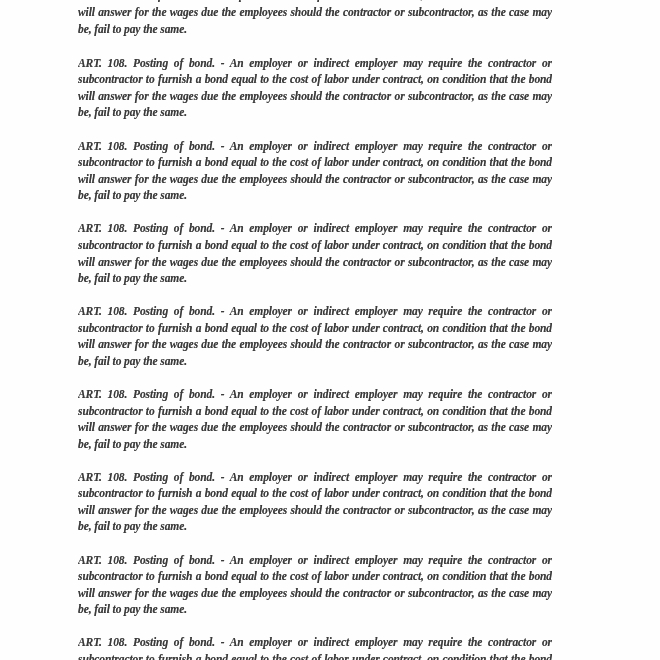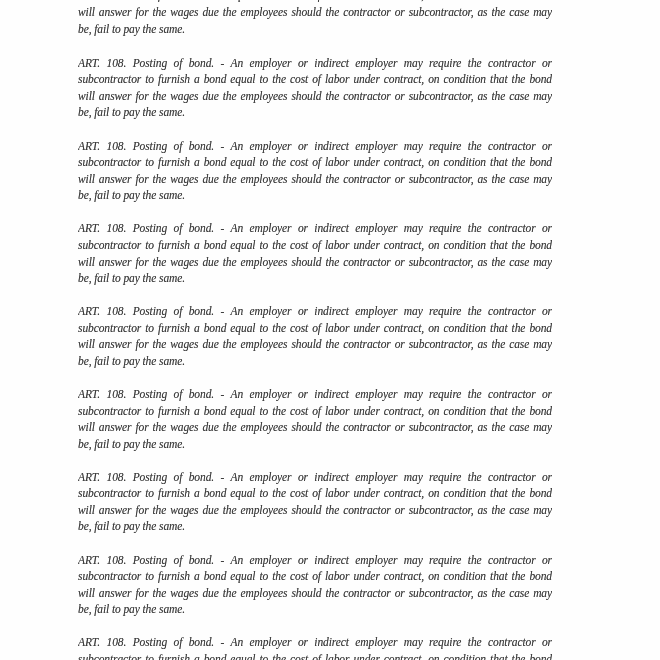--- a/index.html
+++ b/index.html
@@ -37,20 +37,21 @@
     font-size: 11.5px;
     line-height: 16.55px;
     height: 16.55px;
     letter-spacing: -0.1px;
     color: #3b3b3b;
     text-shadow: 0 0 0.6px rgba(59, 59, 59, 0.55);
     text-align: justify;
     text-align-last: justify;
     white-space: normal;
     overflow: hidden;
+    font-weight: bold;
   }
   .line.last {
     text-align: right;
     text-align-last: left;
   }
 </style>
 </head>
 <body>
 
 <div class="page">

